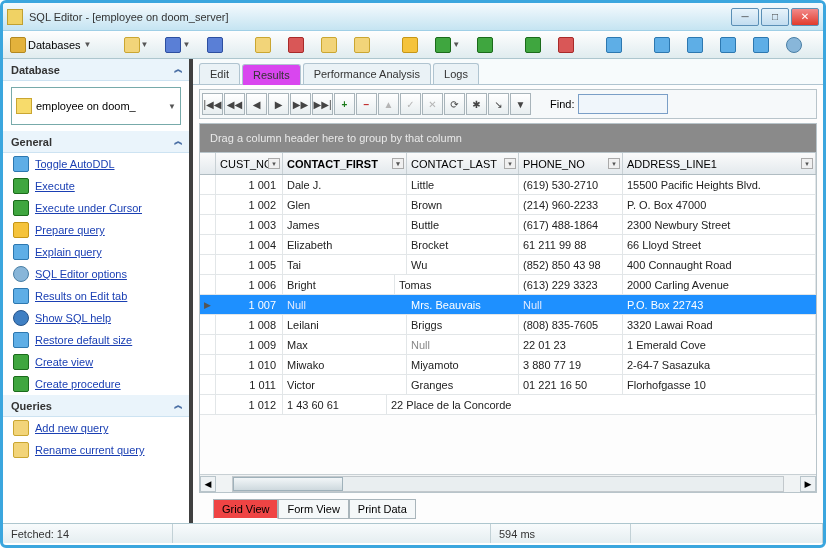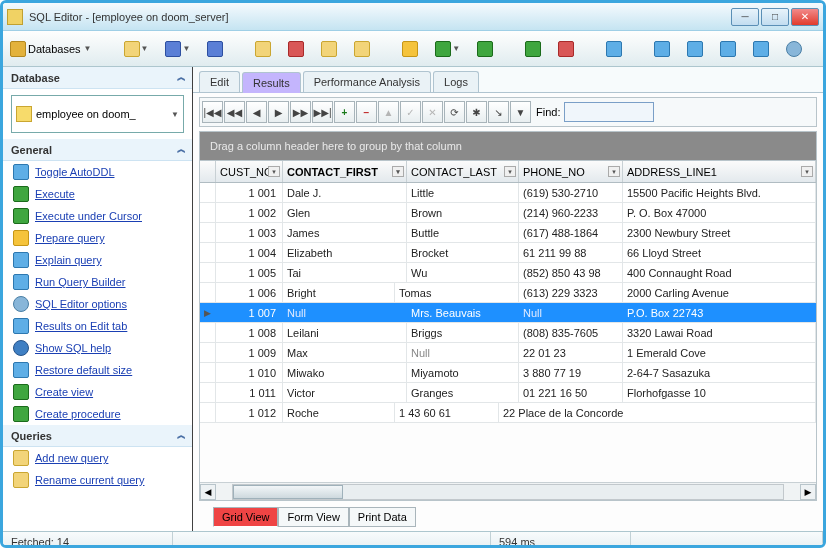--- a/index.html
+++ b/index.html
@@ -2,45 +2,45 @@
 <html><head>
 <meta charset="utf-8">
 <style>
 * { box-sizing: border-box; margin: 0; padding: 0; font-family: "Segoe UI", Tahoma, sans-serif; font-size: 11px; }
 body { background: #fff; width: 826px; height: 548px; overflow: hidden; border: 3px solid #3ba6de; border-radius: 6px; }
 .titlebar { height: 28px; background: linear-gradient(#f5fafd,#c5e4f2); display: flex; align-items: center; padding: 0 4px; border-bottom: 1px solid #9fcfe6; }
 .title-ico { width: 16px; height: 16px; background: #f0d264; border: 1px solid #c0a030; margin-right: 4px; }
 .titlebar .title { flex: 1; color: #333; padding-left: 2px; }
 .winbtn { width: 28px; height: 18px; border: 1px solid #5a8fb6; background: linear-gradient(#e8f3fa,#c2ddf0); margin-left: 2px; display: flex; align-items: center; justify-content: center; border-radius: 2px; color: #3a3a3a; font-size: 10px; }
 .winbtn.close { background: linear-gradient(#f28a8a,#e13a2c); color: #fff; }
-.toolbar { height: 36px; background: linear-gradient(#fefefe,#e0ecef); border-bottom: 1px solid #adc6ce; display: flex; align-items: center; padding: 2px 4px; gap: 11px; }
+.toolbar { height: 28px; background: linear-gradient(#fefefe,#e0ecef); border-bottom: 1px solid #adc6ce; display: flex; align-items: center; padding: 2px 4px; gap: 11px; }
 .tl-sep { width: 1px; height: 20px; background: #b7c6cc; margin: 0 2px; }
 .tl-item { display: flex; align-items: center; height: 22px; padding: 2px; border: 1px solid transparent; }
 .tl-label { padding: 0 2px; }
 .dd { font-size: 8px; color: #555; margin-left: 1px; }
 .ico { width: 16px; height: 16px; display: inline-block; border-radius: 2px; }
 .main { display: flex; height: 464px; }
-.side { width: 190px; background: #fff; border-right: 1px solid #404040; display: flex; flex-direction: column; overflow: hidden; }
+.side { width: 190px; background: #fff; border-right: 4px solid #404040; display: flex; flex-direction: column; overflow: hidden; }
 .sidehead { height: 22px; display: flex; align-items: center; justify-content: space-between; background: #eaf4fb; border-bottom: 1px solid #cde3f2; padding: 0 8px; font-weight: bold; color: #333; }
 .chevs { font-size: 9px; color: #4a6fa5; letter-spacing: -2px; }
 .dbsel { margin: 6px 8px; height: 38px; border: 1px solid #7aa; display:flex; align-items:center; padding:0 4px; }
 .dbsel .ylc { width:16px; height:16px; background:#f7db6b; border:1px solid #caa631; margin-right:4px; }
 .dbsel span.txt { flex:1; white-space:nowrap; overflow:hidden; }
 .link { display: flex; align-items: center; gap: 6px; padding: 3px 10px; color: #1a3fb3; text-decoration: underline; cursor: pointer; }
 .link .ico { flex: 0 0 16px; }
 .content { flex: 1; display: flex; flex-direction: column; background:#fdfdfd; }
 .tabs { height: 26px; display: flex; align-items: flex-end; padding: 4px 6px 0; gap: 2px; background:#f7fbfc; border-bottom: 1px solid #b0c4d0; }
 .tab { padding: 4px 10px; border: 1px solid #b0c4d0; border-bottom: none; background: #eaf2f6; border-radius: 3px 3px 0 0; color:#333; }
-.tab.active { background: #c4b5fd; font-weight:normal; position:relative; top:1px; }
+.tab.active { background: #d946ef; font-weight:normal; position:relative; top:1px; }
 .innertb { height: 30px; border: 1px solid #b8c4ca; margin: 4px 6px 0; display: flex; align-items: center; padding: 2px; background:#f6f9fa; gap:1px; }
 .nav { width: 21px; height: 22px; border: 1px solid #a8b4ba; display: flex; align-items: center; justify-content: center; background: linear-gradient(#fff,#e8eef0); font-size:10px; color:#444; }
 .nav.r { color:#c02929; font-weight:bold; }
 .nav.g { color:#1a7a1a; font-weight:bold; }
 .nav.dim { color:#b5b5b5; }
-.find { margin-left: 4px; display: flex; align-items: center; gap: 4px; }
+.find { margin-left: 18px; display: flex; align-items: center; gap: 4px; }
 .find input { width: 90px; height: 20px; border: 1px solid #7a9fc7; background:#f0f6fb; }
 .grouphdr { margin: 4px 6px 0; height: 30px; background: #8a8a8a; color: #e9e9e9; display: flex; align-items: center; padding: 0 10px; border: 1px solid #b8c4ca; }
 .grid { margin: 0 6px; border: 1px solid #b8c4ca; border-top:none; flex: 1; overflow: hidden; display:flex; flex-direction:column; }
 .gh { display: flex; height: 22px; background: linear-gradient(#fbfbfb,#e3e9ed); border-bottom: 1px solid #b0bcc2; }
 .gc { border-right: 1px solid #c8d0d4; display: flex; align-items: center; padding: 0 4px; position: relative; }
 .gc .dd2 { position:absolute; right:2px; top:5px; font-size:7px; color:#555; border:1px solid #aaa; background:#f0f0f0; width:12px; height:11px; text-align:center; line-height:9px; }
 .w0{width:16px;padding:0;}.w1{width:67px;justify-content:flex-end;padding-right:18px;}.wh1{width:67px;}.w2{width:124px;}.w3{width:112px;}.w4{width:104px;}.w5{flex:1;}
 .gh .w2 { font-weight:bold; }
 .grows{ overflow-y:auto; flex:1; }
 .gr { display: flex; height: 20px; border-bottom: 1px solid #e2e6e8; color:#222; }
@@ -200,24 +200,20 @@
       </a>
     <a class="link">
         <span class="ico i-bolt"></span>
         <span>Prepare query</span>
       </a>
     <a class="link">
         <span class="ico i-blu"></span>
         <span>Explain query</span>
       </a>
     <a class="link">
-        <span class="ico i-blu"></span>
-        <span>Run Query Builder</span>
-      </a>
-    <a class="link">
         <span class="ico i-gear"></span>
         <span>SQL Editor options</span>
       </a>
     <a class="link">
         <span class="ico i-blu"></span>
         <span>Results on Edit tab</span>
       </a>
     <a class="link">
         <span class="ico i-help"></span>
         <span>Show SQL help</span>
@@ -394,21 +390,20 @@
             <div class="gc w0"></div>
             <div class="gc w1">1 011</div>
             <div class="gc w2">Victor</div>
             <div class="gc w3">Granges</div>
             <div class="gc w4">01 221 16 50</div>
             <div class="gc w5">Florhofgasse 10</div>
           </div>
           <div class="gr">
             <div class="gc w0"></div>
             <div class="gc w1">1 012</div>
-            <div class="gc w3">Roche</div>
             <div class="gc w4">1 43 60 61</div>
             <div class="gc w5">22 Place de la Concorde</div>
           </div>
         </div>
       <div class="hscroll">
         <div class="arr">◀</div>
         <div class="track">
             <div class="thumb"></div>
           </div>
         <div class="arr">▶</div>

